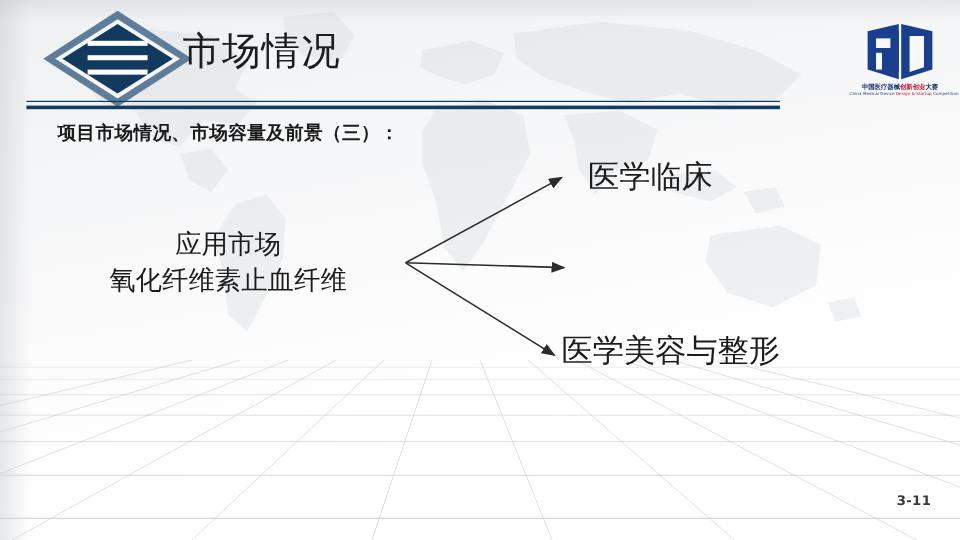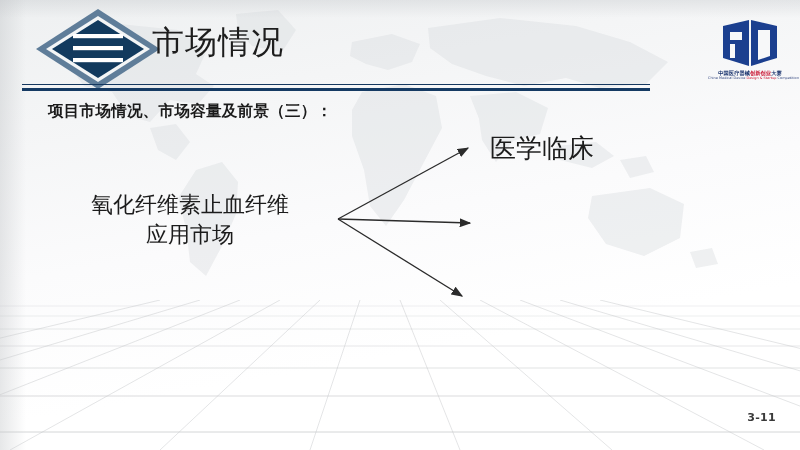--- a/index.html
+++ b/index.html
@@ -294,21 +294,22 @@
       </marker>
     </defs>
     <g stroke="#2b2b2b" stroke-width="1.3" fill="none" marker-end="url(#arrowhead)">
       <line x1="338" y1="219" x2="468" y2="148"></line>
       <line x1="338" y1="219" x2="470" y2="223"></line>
       <line x1="338" y1="219" x2="462" y2="296"></line>
     </g>
   </svg>
 
   <div class="node-root">
+    <div>应用市场</div>
     <div>氧化纤维素止血纤维</div>
-    <div>应用市场</div>
   </div>
 
   <div class="branch-label branch-1">医学临床</div>
+  <div class="branch-label branch-3">医学美容与整形</div>
 
   <div class="page-number">3-11</div>
 
 </div>
 
 </body></html>

